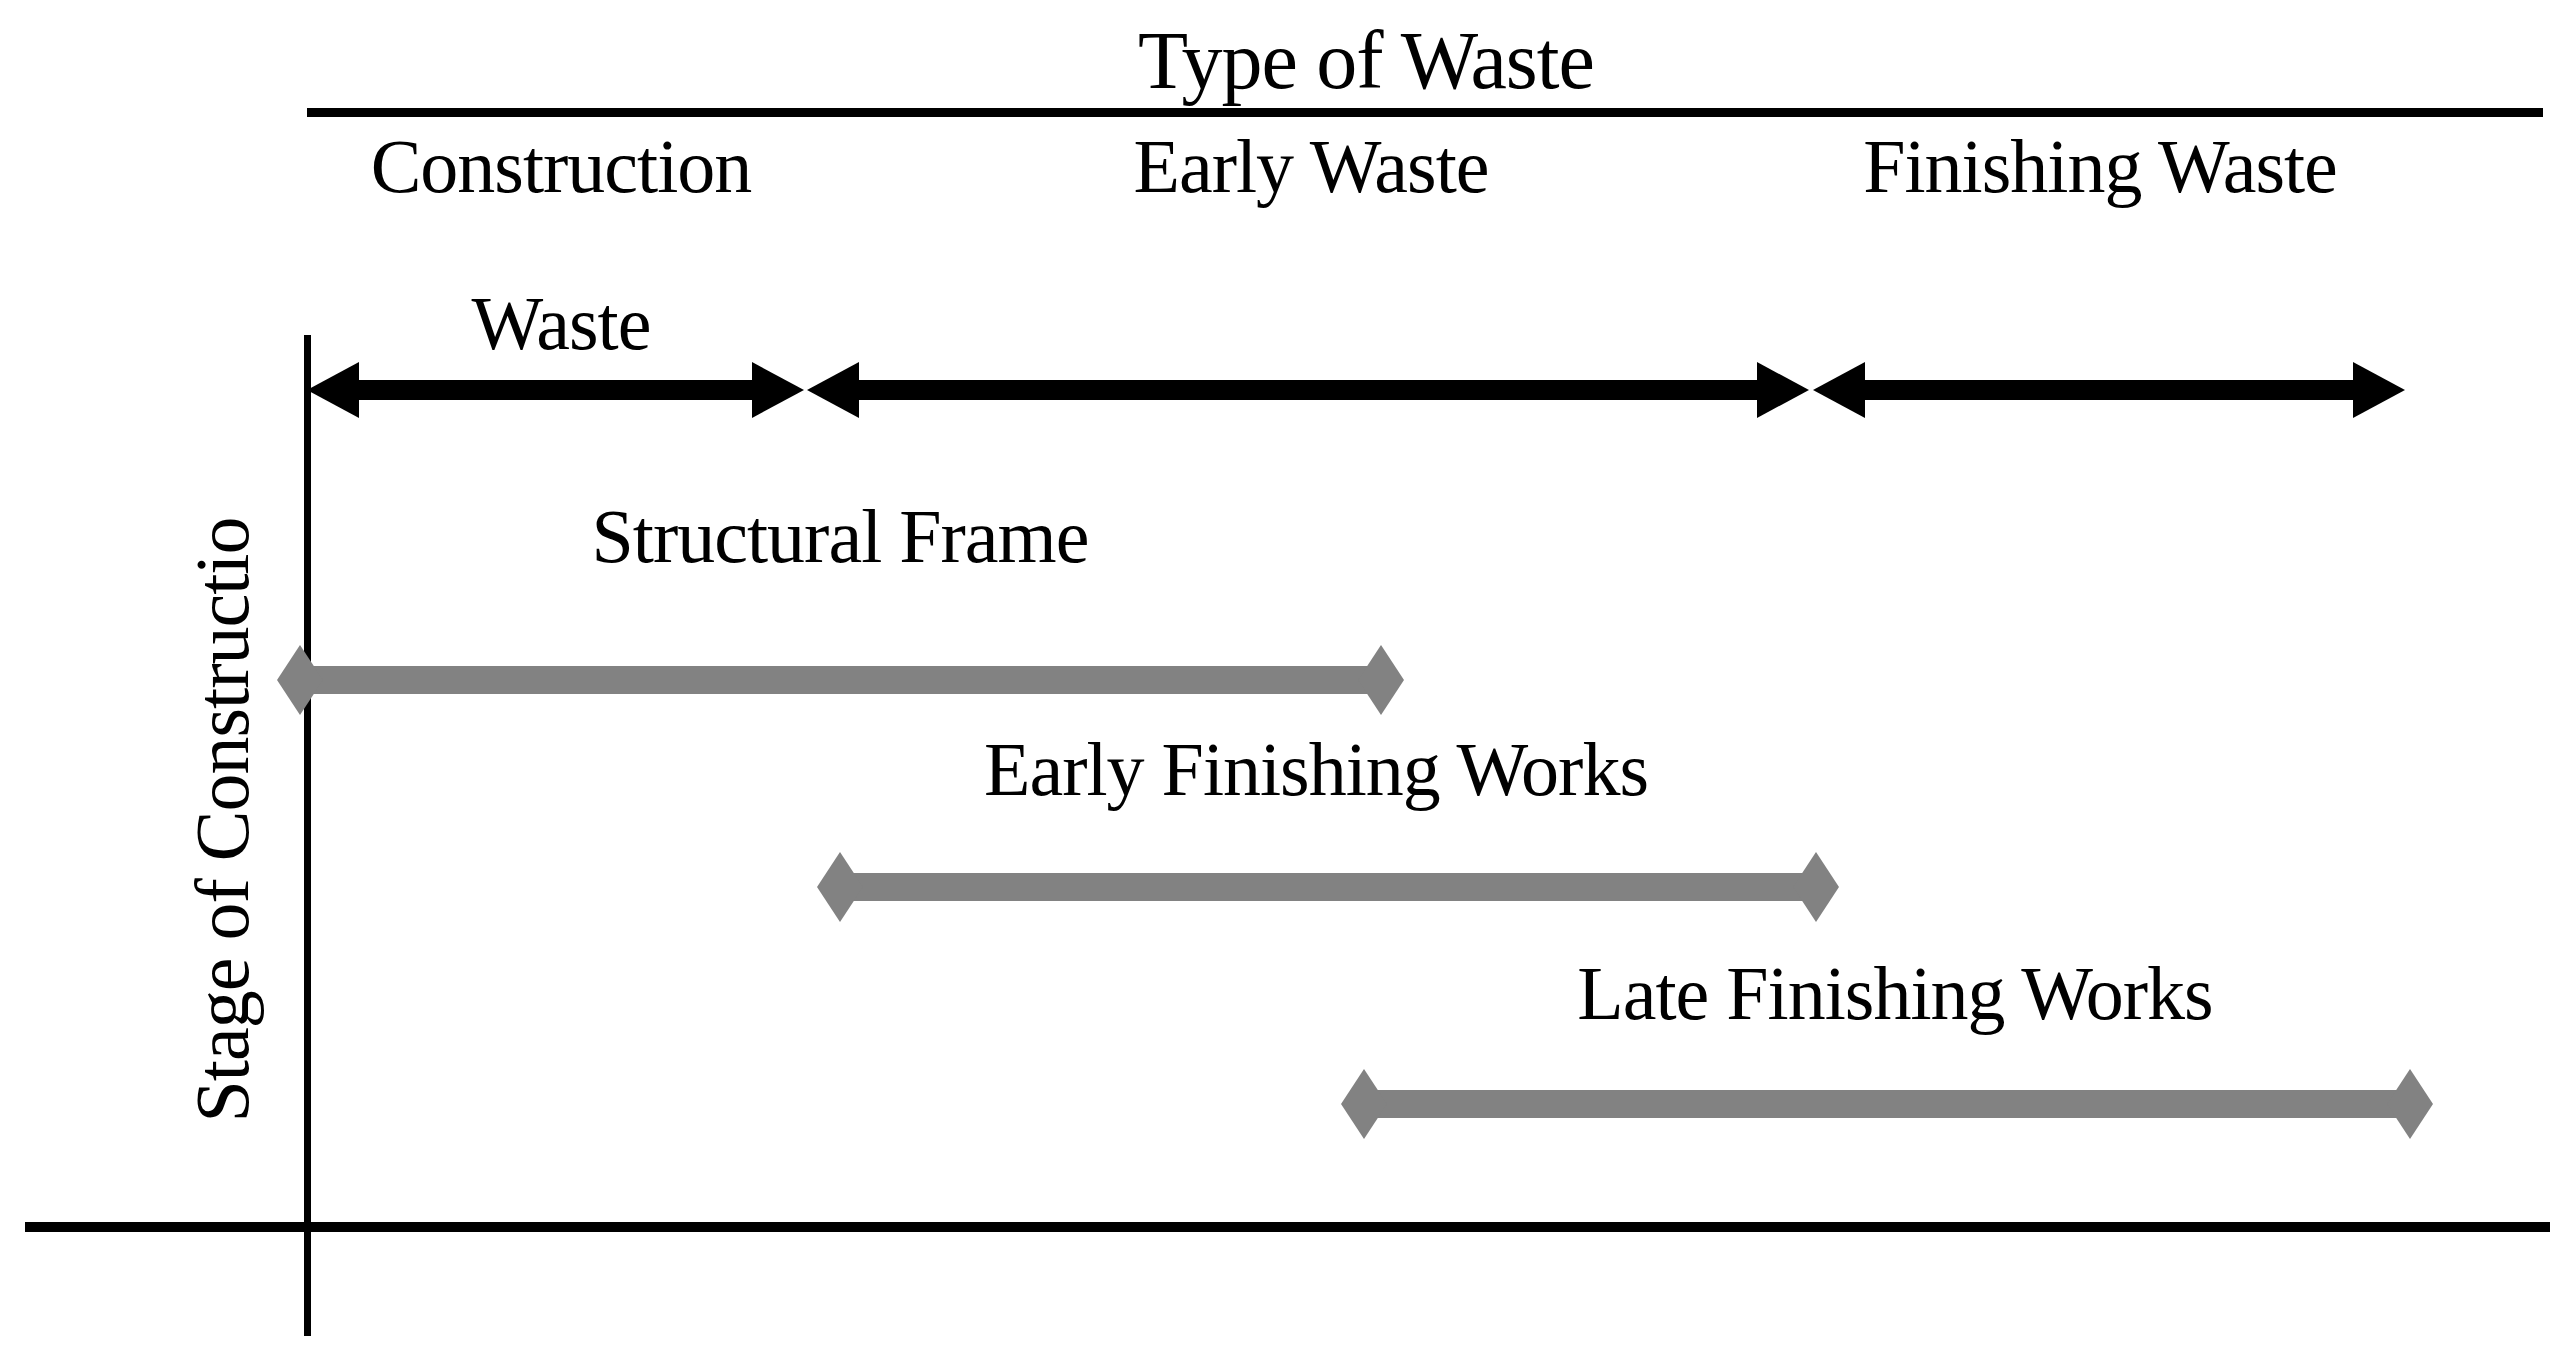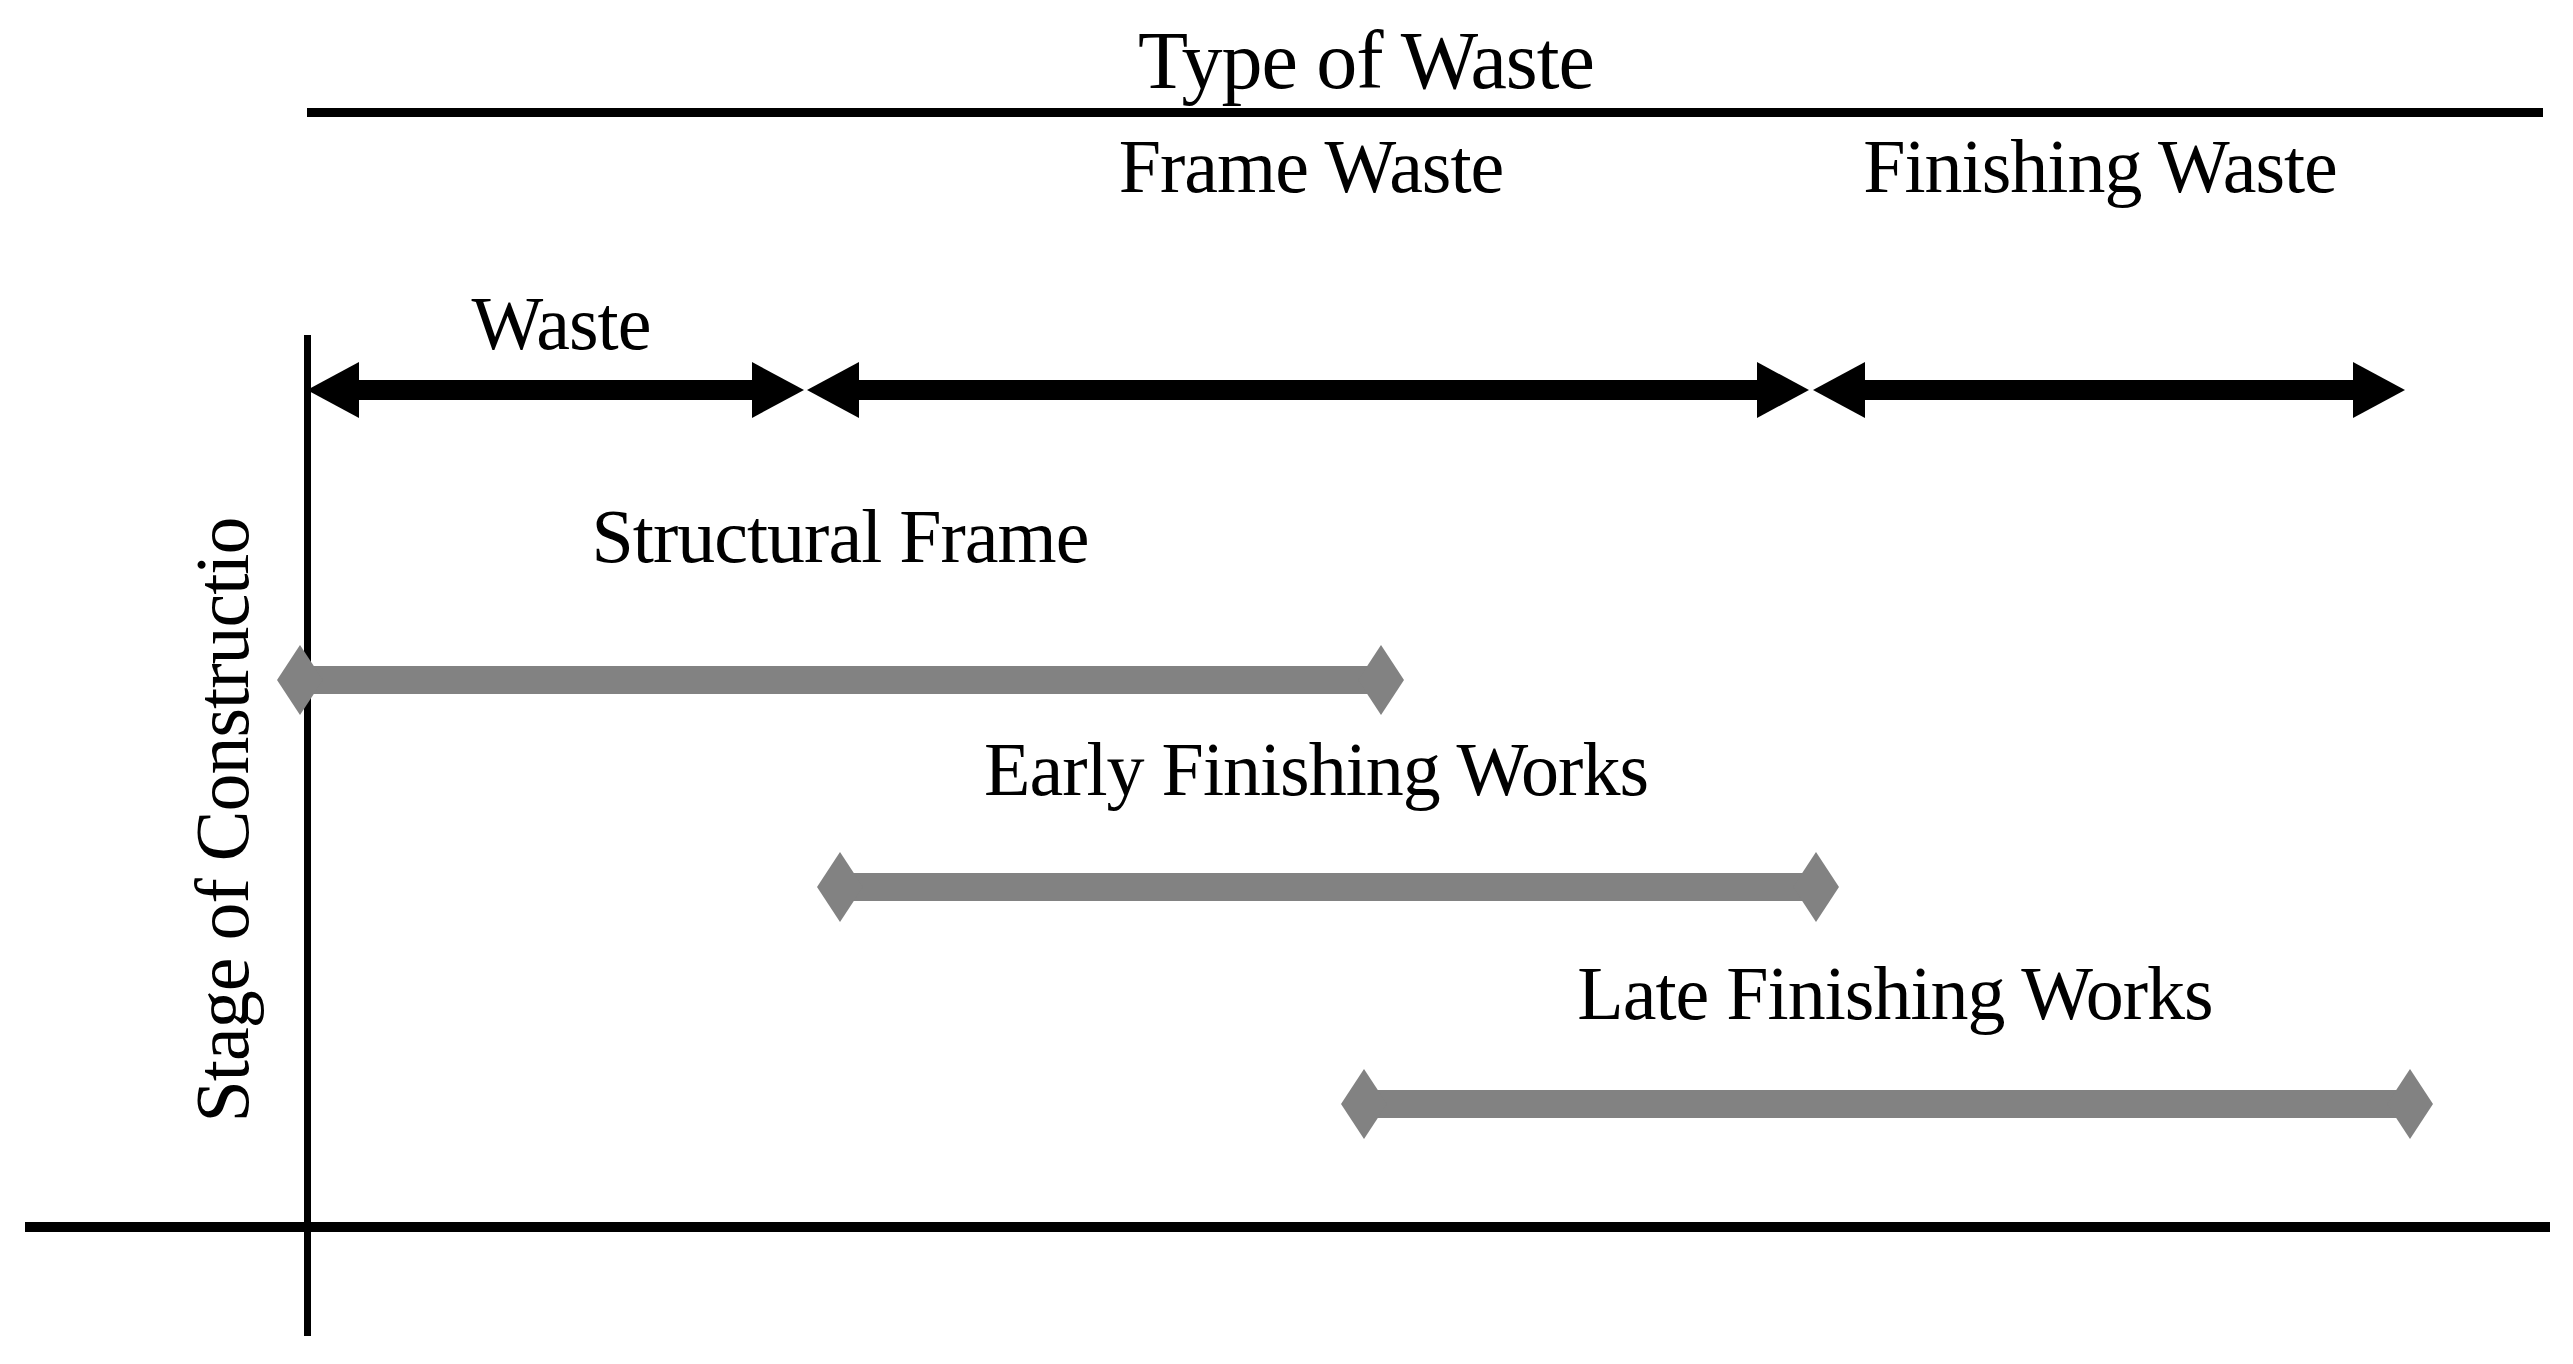--- a/index.html
+++ b/index.html
@@ -64,22 +64,23 @@
   .gbar .dia.end   { right: -23px; }
 </style>
 </head>
 <body>
 
 <div id="canvas">
 
   <div class="lbl title" style="left: 1366px; top: 20px;">Type of Waste</div>
   <div class="abs rule" style="left: 307px; top: 108px; width: 2236px; height: 9px;"></div>
 
+  <div class="lbl" style="left: 561px; top: 128px;">Construction</div>
   <div class="lbl" style="left: 561px; top: 240px; margin-top: 45px;">Waste</div>
-  <div class="lbl" style="left: 1311px; top: 128px;">Frame Waste</div>
+  <div class="lbl" style="left: 1311px; top: 128px;">Early Waste</div>
   <div class="lbl" style="left: 2100px; top: 128px;">Finishing Waste</div>
 
   <div class="dblarrow" style="left: 307px; top: 362px; width: 497px; height: 56px;">
     <div class="head-l"></div>
     <div class="shaft"></div>
     <div class="head-r"></div>
   </div>
   <div class="dblarrow" style="left: 807px; top: 362px; width: 1002px; height: 56px;">
     <div class="head-l"></div>
     <div class="shaft"></div>

